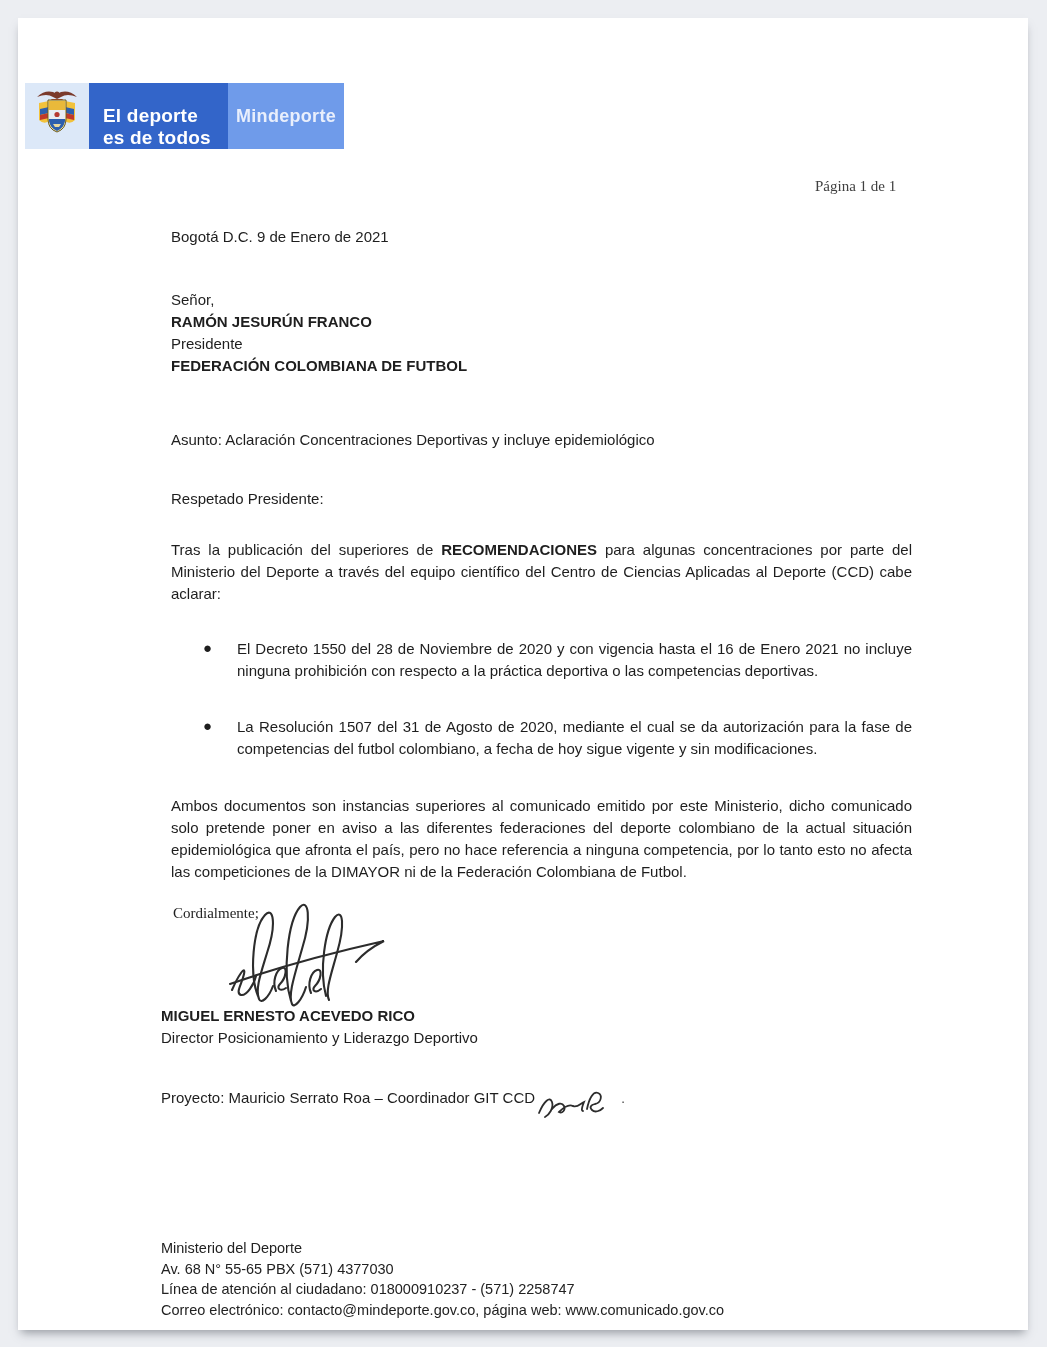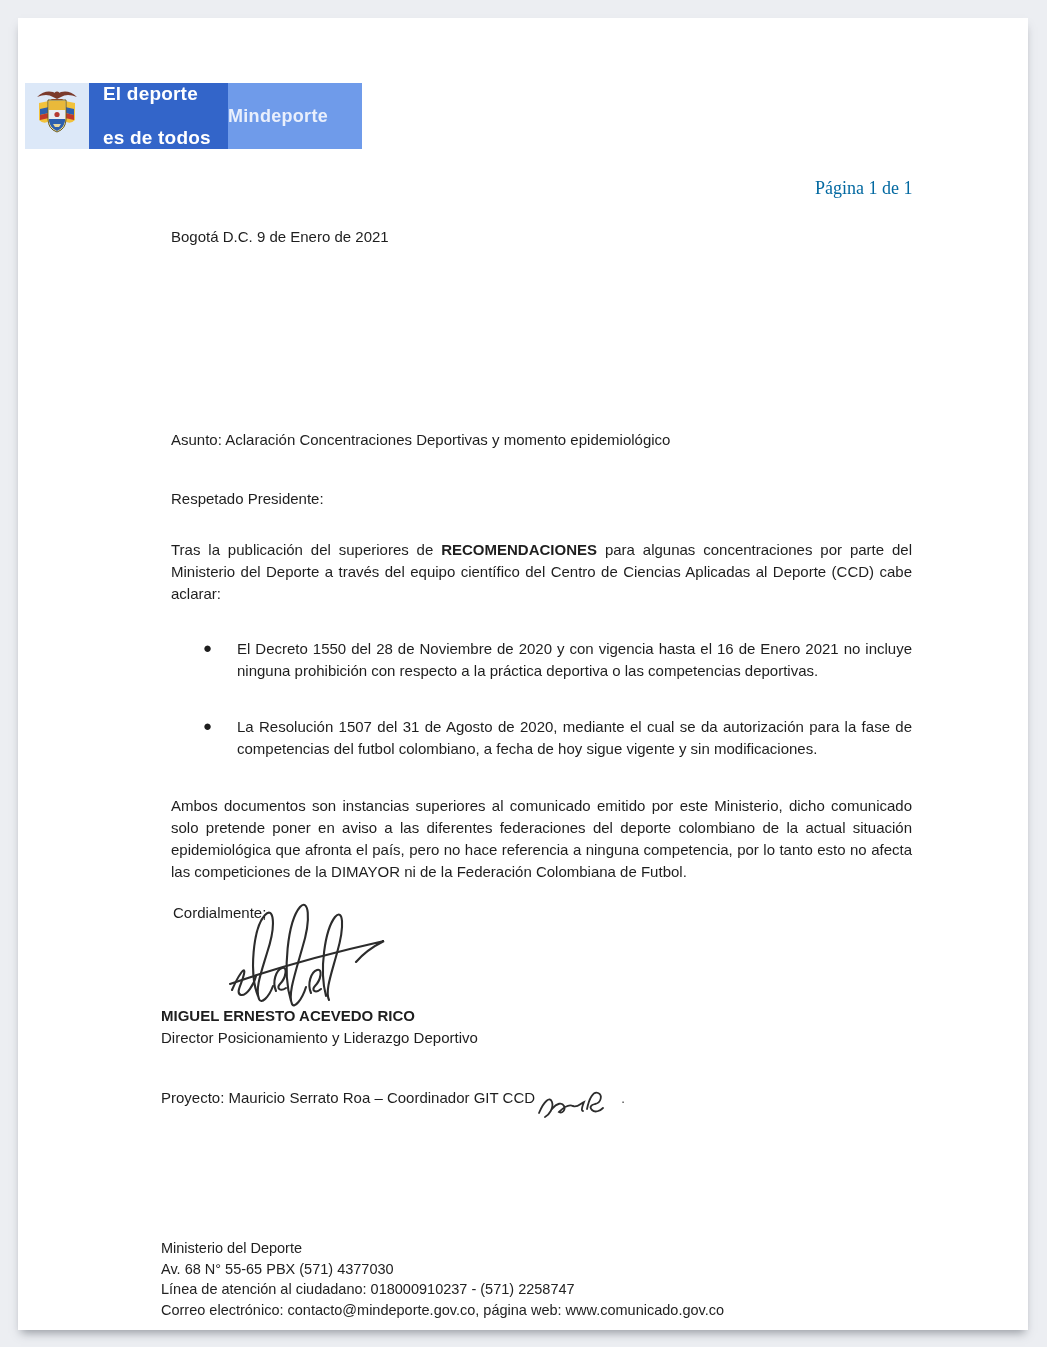--- a/index.html
+++ b/index.html
@@ -25,38 +25,38 @@
     width: 64px; height: 66px;
     background: #dce8f8;
     display: flex; align-items: center; justify-content: center;
   }
   .brand-dark {
     width: 139px; height: 66px;
     background: #3365c9;
     color: #ffffff;
     font-weight: bold;
     font-size: 19px; line-height: 22px;
-    display: flex; flex-direction: column; justify-content: space-between;
+    display: flex; flex-direction: column; justify-content: flex-end;
     padding-left: 14px;
     letter-spacing: 0.2px;
   }
   .brand-light {
-    width: 134px; height: 66px;
+    width: 116px; height: 66px;
     background: #6f9bea;
     color: #e9effc;
     font-weight: bold;
     font-size: 18px;
-    display: flex; align-items: center; justify-content: flex-start;
+    display: flex; align-items: center; justify-content: center;
     letter-spacing: 0.3px;
   }
   
   .abs { position: absolute; }
   .serif-small {
     font-family: "Liberation Serif", "DejaVu Serif", serif;
-    font-size: 18px; color: #0369a1;
+    font-size: 15px; color: #404040;
   }
   .bodytext {
     font-size: 15px; line-height: 22px; color: #1e1e1e;
   }
   .just { text-align: justify; }
   .b { font-weight: bold; }
   .para { width: 741px; }
   .bullets { width: 741px; list-style: none; }
   .bullets li {
     position: relative;
@@ -107,43 +107,49 @@
     </div>
     <div class="brand-light">
       <span>Mindeporte</span>
     </div>
   </div>
 
   <div class="abs serif-small" style="left:797px; top:160px;">Página 1 de 1</div>
 
   <div class="abs bodytext" style="left:153px; top:208px;">Bogotá D.C. 9 de Enero de 2021</div>
 
+  <div class="abs bodytext" style="left:153px; top:271px;">
+    <div>Señor,</div>
+    <div class="b">RAMÓN JESURÚN FRANCO</div>
+    <div>Presidente</div>
+    <div class="b">FEDERACIÓN COLOMBIANA DE FUTBOL</div>
+  </div>
 
-  <div class="abs bodytext" style="left:153px; top:411px;">Asunto: Aclaración Concentraciones Deportivas y momento epidemiológico</div>
+  <div class="abs bodytext" style="left:153px; top:411px;">Asunto: Aclaración Concentraciones Deportivas y incluye epidemiológico</div>
 
   <div class="abs bodytext" style="left:153px; top:470px;text-align:center;">Respetado Presidente:</div>
 
   <div class="abs bodytext just para" style="left:153px; top:521px;">
     <span>Tras la publicación del superiores de </span><span class="b">RECOMENDACIONES</span><span> para algunas concentraciones por parte del Ministerio del Deporte a través del equipo científico del Centro de Ciencias Aplicadas al Deporte (CCD) cabe aclarar:</span>
   </div>
 
   <ul class="abs bodytext bullets" style="left:153px; top:620px;">
     <li>
       <span class="dot">●</span>
       <span>El Decreto 1550 del 28 de Noviembre de 2020 y con vigencia hasta el 16 de Enero 2021 no incluye ninguna prohibición con respecto a la práctica deportiva o las competencias deportivas.</span>
     </li>
     <li>
       <span class="dot">●</span>
       <span>La Resolución 1507 del 31 de Agosto de 2020, mediante el cual se da autorización para la fase de competencias del futbol colombiano, a fecha de hoy sigue vigente y sin modificaciones.</span>
     </li>
   </ul>
 
   <div class="abs bodytext just para" style="left:153px; top:777px;">Ambos documentos son instancias superiores al comunicado emitido por este Ministerio, dicho comunicado solo pretende poner en aviso a las diferentes federaciones del deporte colombiano de la actual situación epidemiológica que afronta el país, pero no hace referencia a ninguna competencia, por lo tanto esto no afecta las competiciones de la DIMAYOR ni de la Federación Colombiana de Futbol.</div>
 
-  <div class="abs bodytext" style="left:155px; top:884px;">Cordialmente;</div>
+  <div class="abs bodytext" style="left:155px; top:884px;font-family:Liberation Serif, serif;">Cordialmente;</div>
 
   <svg class="sig-svg" style="left:200px; top:878px;" width="180" height="112" viewBox="0 0 180 112">
     <g fill="none" stroke="#2c2c2c" stroke-width="2.1" stroke-linecap="round">
       <path d="M14,94 C20,80 28,68 26,78 C24,88 17,97 23,99 C29,100 36,88 38,80"></path>
       <path d="M40,100 C31,78 35,32 47,19 C55,10 59,27 49,57 C43,77 37,93 41,103 C43,109 51,101 55,90"></path>
       <path d="M58,95 C54,86 58,74 64,72 C70,70 68,82 62,88 C58,92 62,96 68,92"></path>
       <path d="M73,105 C64,76 70,25 82,11 C90,2 94,21 84,53 C76,81 70,99 74,108 C76,113 84,104 88,91"></path>
       <path d="M93,97 C89,88 93,76 99,74 C105,72 103,84 97,90 C93,94 97,98 103,93"></path>
       <path d="M108,100 C101,74 107,34 117,21 C125,12 127,29 119,57 C113,79 107,95 111,104"></path>
       <path d="M12,88 C52,74 108,58 166,45 C154,51 144,59 138,66"></path>

